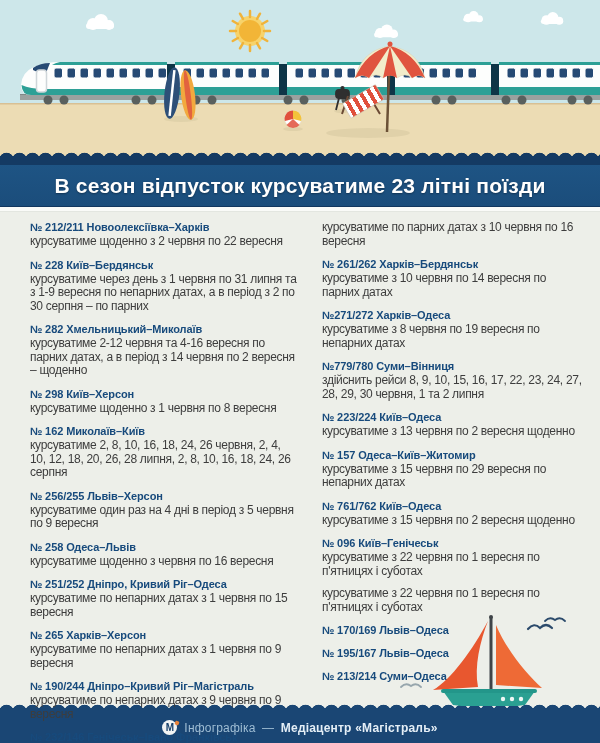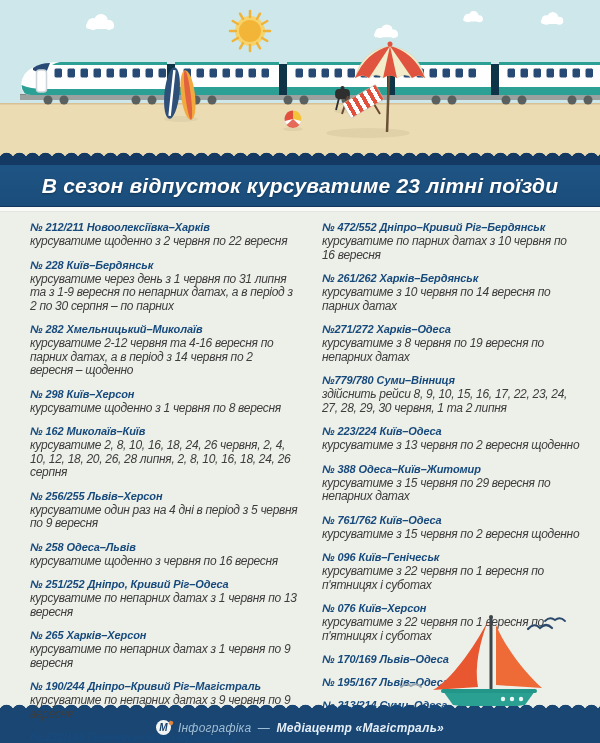--- a/index.html
+++ b/index.html
@@ -1,18 +1,18 @@
 <!DOCTYPE html>
 <html><head>
 <meta charset="utf-8">
 <style>
   html,body{margin:0;padding:0;background:#666;}
   .page{
     position:relative;width:600px;height:743px;margin:0 auto;overflow:hidden;
-    font-family:"Liberation Sans",sans-serif;background:#7f1d1d;font-style:italic;
+    font-family:"Liberation Sans",sans-serif;background:#7f1d1d;
   }
   
   .scene{position:relative;width:600px;height:147px;display:block;}
   
   .wave{width:600px;height:12px;}
   .wave-top{
     background-color:#ecdcb4;
     background-image:radial-gradient(circle at 6.5px 13px,#143a63 7px,rgba(20,58,99,0) 7.6px);
     background-size:13px 12px;background-repeat:repeat-x;
   }
@@ -335,21 +335,21 @@
             <span>Одеса–Львів</span>
           </div>
           <div class="entry-sched">курсуватиме щоденно з червня по 16 вересня</div>
         </div>
 
         <div class="entry">
           <div class="entry-title">
             <span>№ 251/252</span>
             <span>Дніпро, Кривий Ріг–Одеса</span>
           </div>
-          <div class="entry-sched">курсуватиме по непарних датах з 1 червня по 13 вересня</div>
+          <div class="entry-sched">курсуватиме по непарних датах з 1 червня по 15 вересня</div>
         </div>
 
         <div class="entry">
           <div class="entry-title">
             <span>№ 265</span>
             <span>Харків–Херсон</span>
           </div>
           <div class="entry-sched">курсуватиме по непарних датах з 1 червня по 9 вересня</div>
         </div>
 
@@ -366,24 +366,20 @@
             <span>№ 232/146</span>
             <span>Генічеськ–Івано Франківськ</span>
           </div>
           <div class="entry-sched">курсуватиме по парних датах з 10 червня по 10 вересня</div>
         </div>
       </div>
 
     <div class="col col-right">
 
         <div class="entry">
-          <div class="entry-title">
-            <span>№ 472/552</span>
-            <span>Дніпро–Кривий Ріг–Бердянськ</span>
-          </div>
           <div class="entry-sched">курсуватиме по парних датах з 10 червня по 16 вересня</div>
         </div>
 
         <div class="entry">
           <div class="entry-title">
             <span>№ 261/262</span>
             <span>Харків–Бердянськ</span>
           </div>
           <div class="entry-sched">курсуватиме з 10 червня по 14 вересня по парних датах</div>
         </div>
@@ -407,21 +403,21 @@
         <div class="entry">
           <div class="entry-title">
             <span>№ 223/224</span>
             <span>Київ–Одеса</span>
           </div>
           <div class="entry-sched">курсуватиме з 13 червня по 2 вересня щоденно</div>
         </div>
 
         <div class="entry">
           <div class="entry-title">
-            <span>№ 388</span>
+            <span>№ 157</span>
             <span>Одеса–Київ–Житомир</span>
           </div>
           <div class="entry-sched">курсуватиме з 15 червня по 29 вересня по непарних датах</div>
         </div>
 
         <div class="entry">
           <div class="entry-title">
             <span>№ 761/762</span>
             <span>Київ–Одеса</span>
           </div>
@@ -430,24 +426,20 @@
 
         <div class="entry">
           <div class="entry-title">
             <span>№ 096</span>
             <span>Київ–Генічеськ</span>
           </div>
           <div class="entry-sched">курсуватиме з 22 червня по 1 вересня по п'ятницях і суботах</div>
         </div>
 
         <div class="entry">
-          <div class="entry-title">
-            <span>№ 076</span>
-            <span>Київ–Херсон</span>
-          </div>
           <div class="entry-sched">курсуватиме з 22 червня по 1 вересня по п'ятницях і суботах</div>
         </div>
 
         <div class="entry">
           <div class="entry-title">
             <span>№ 170/169</span>
             <span>Львів–Одеса</span>
           </div>
           <div class="entry-sched"></div>
         </div>

